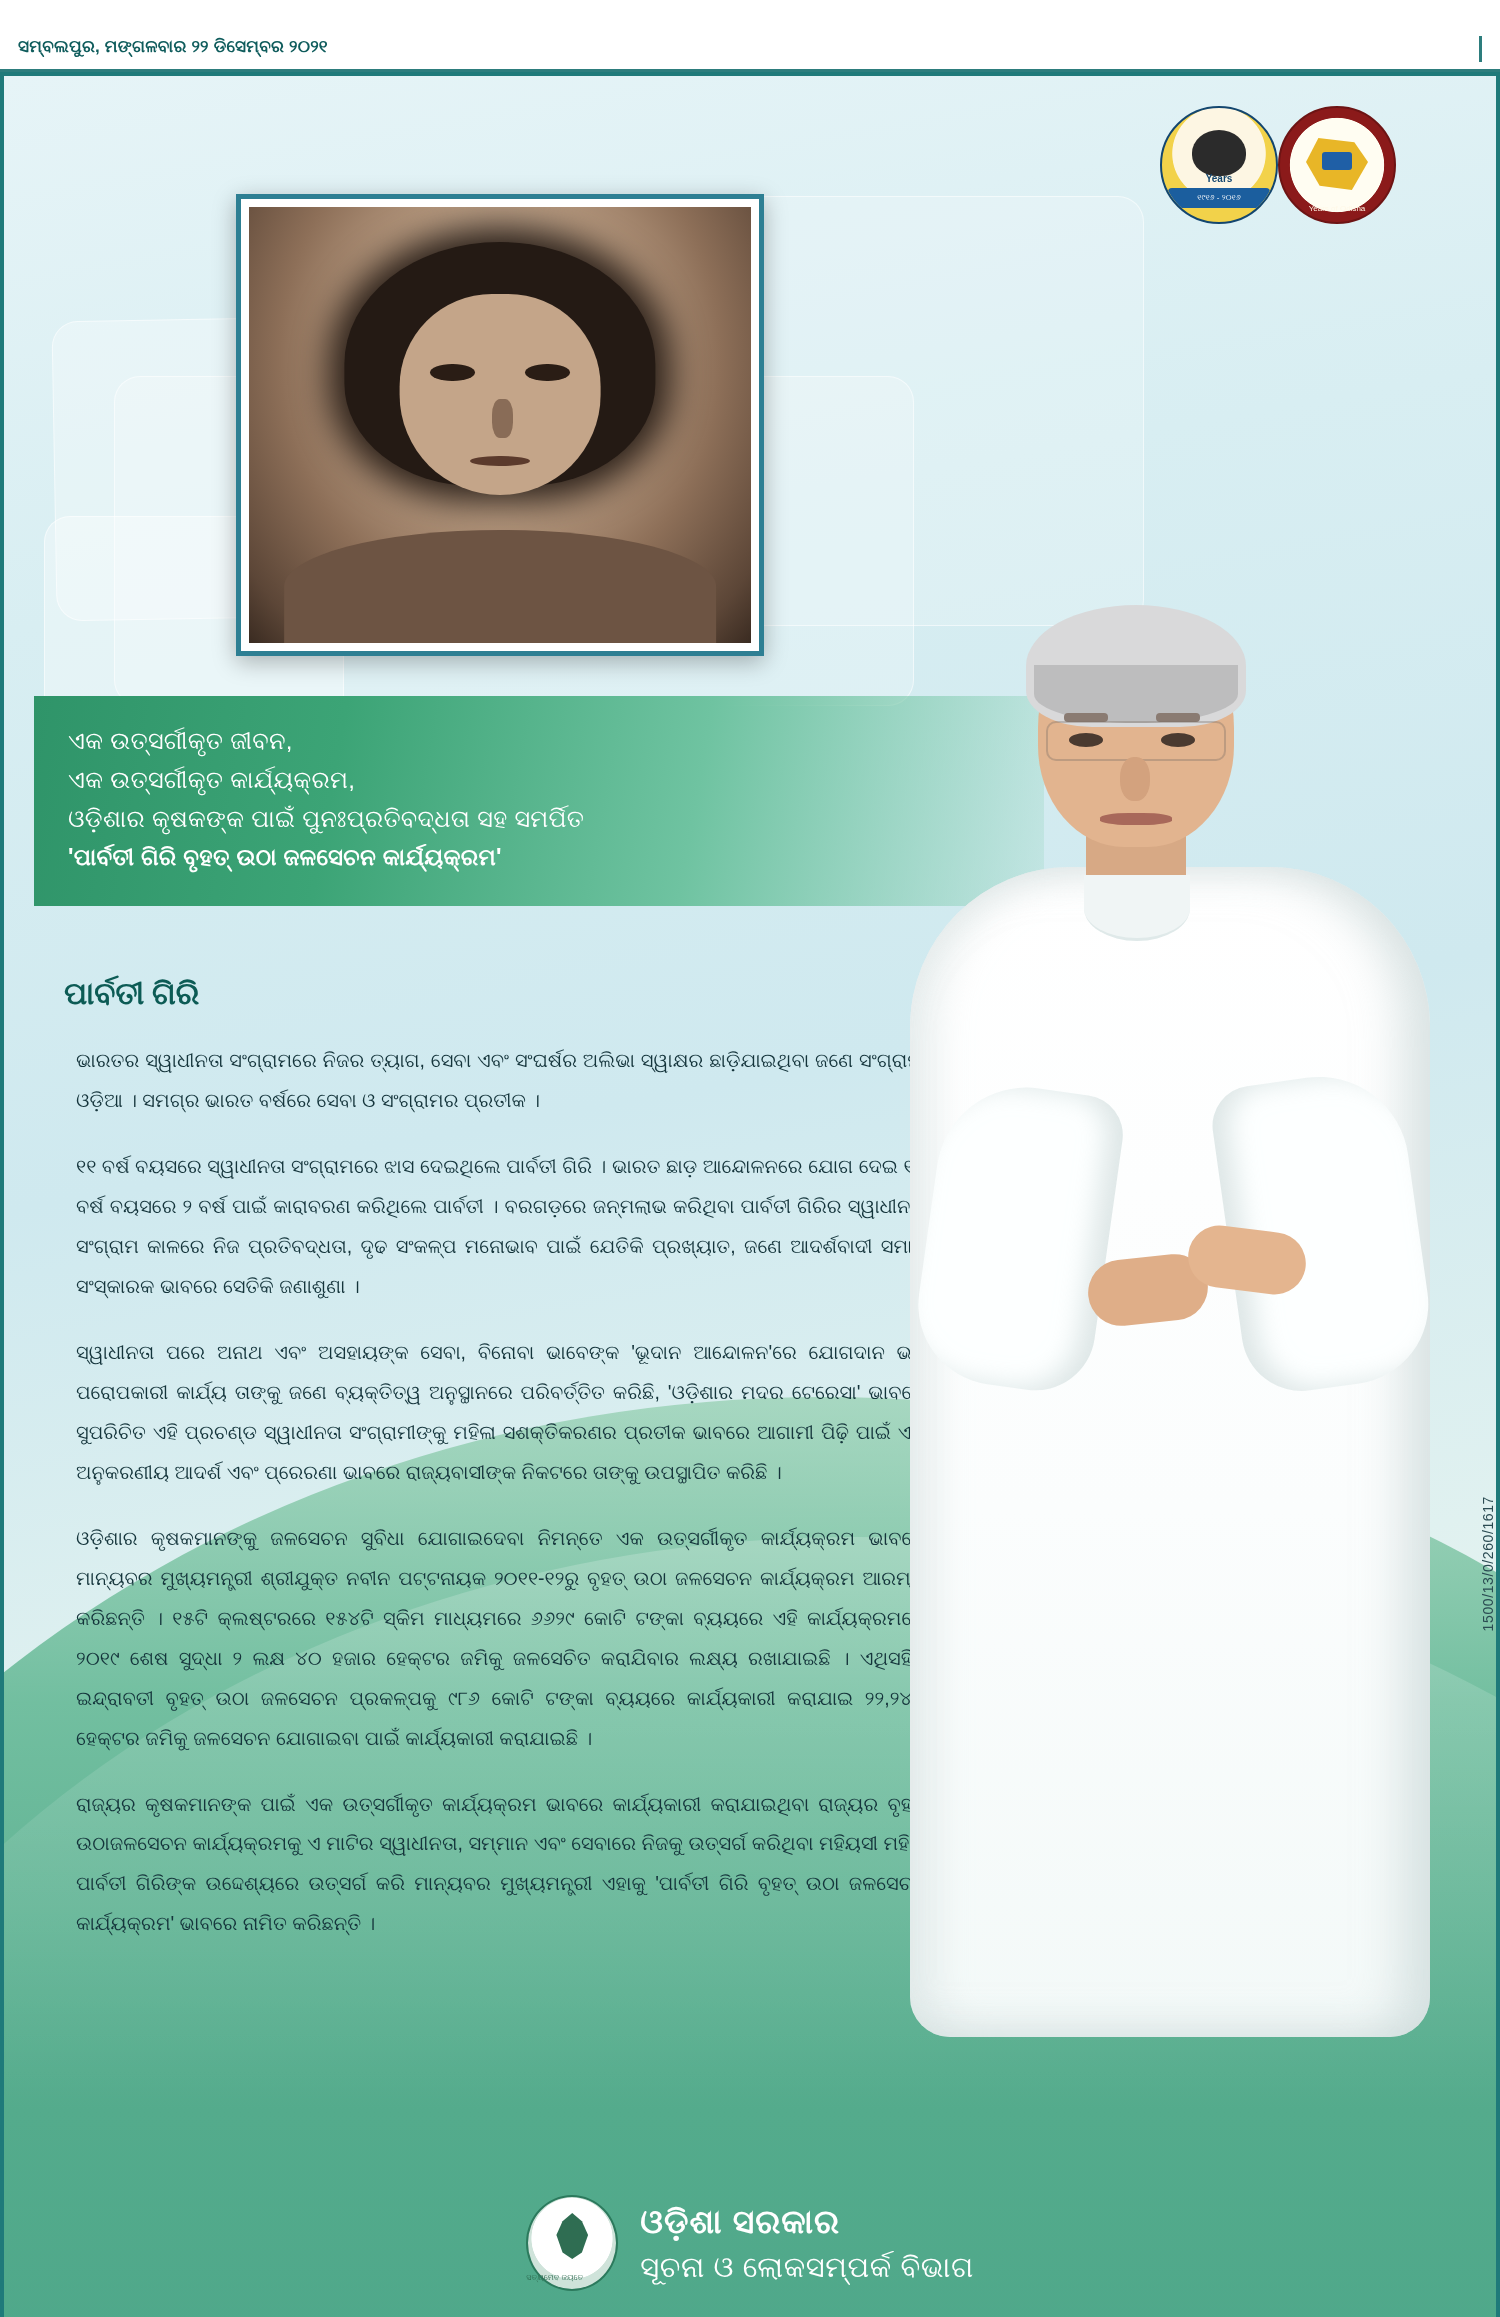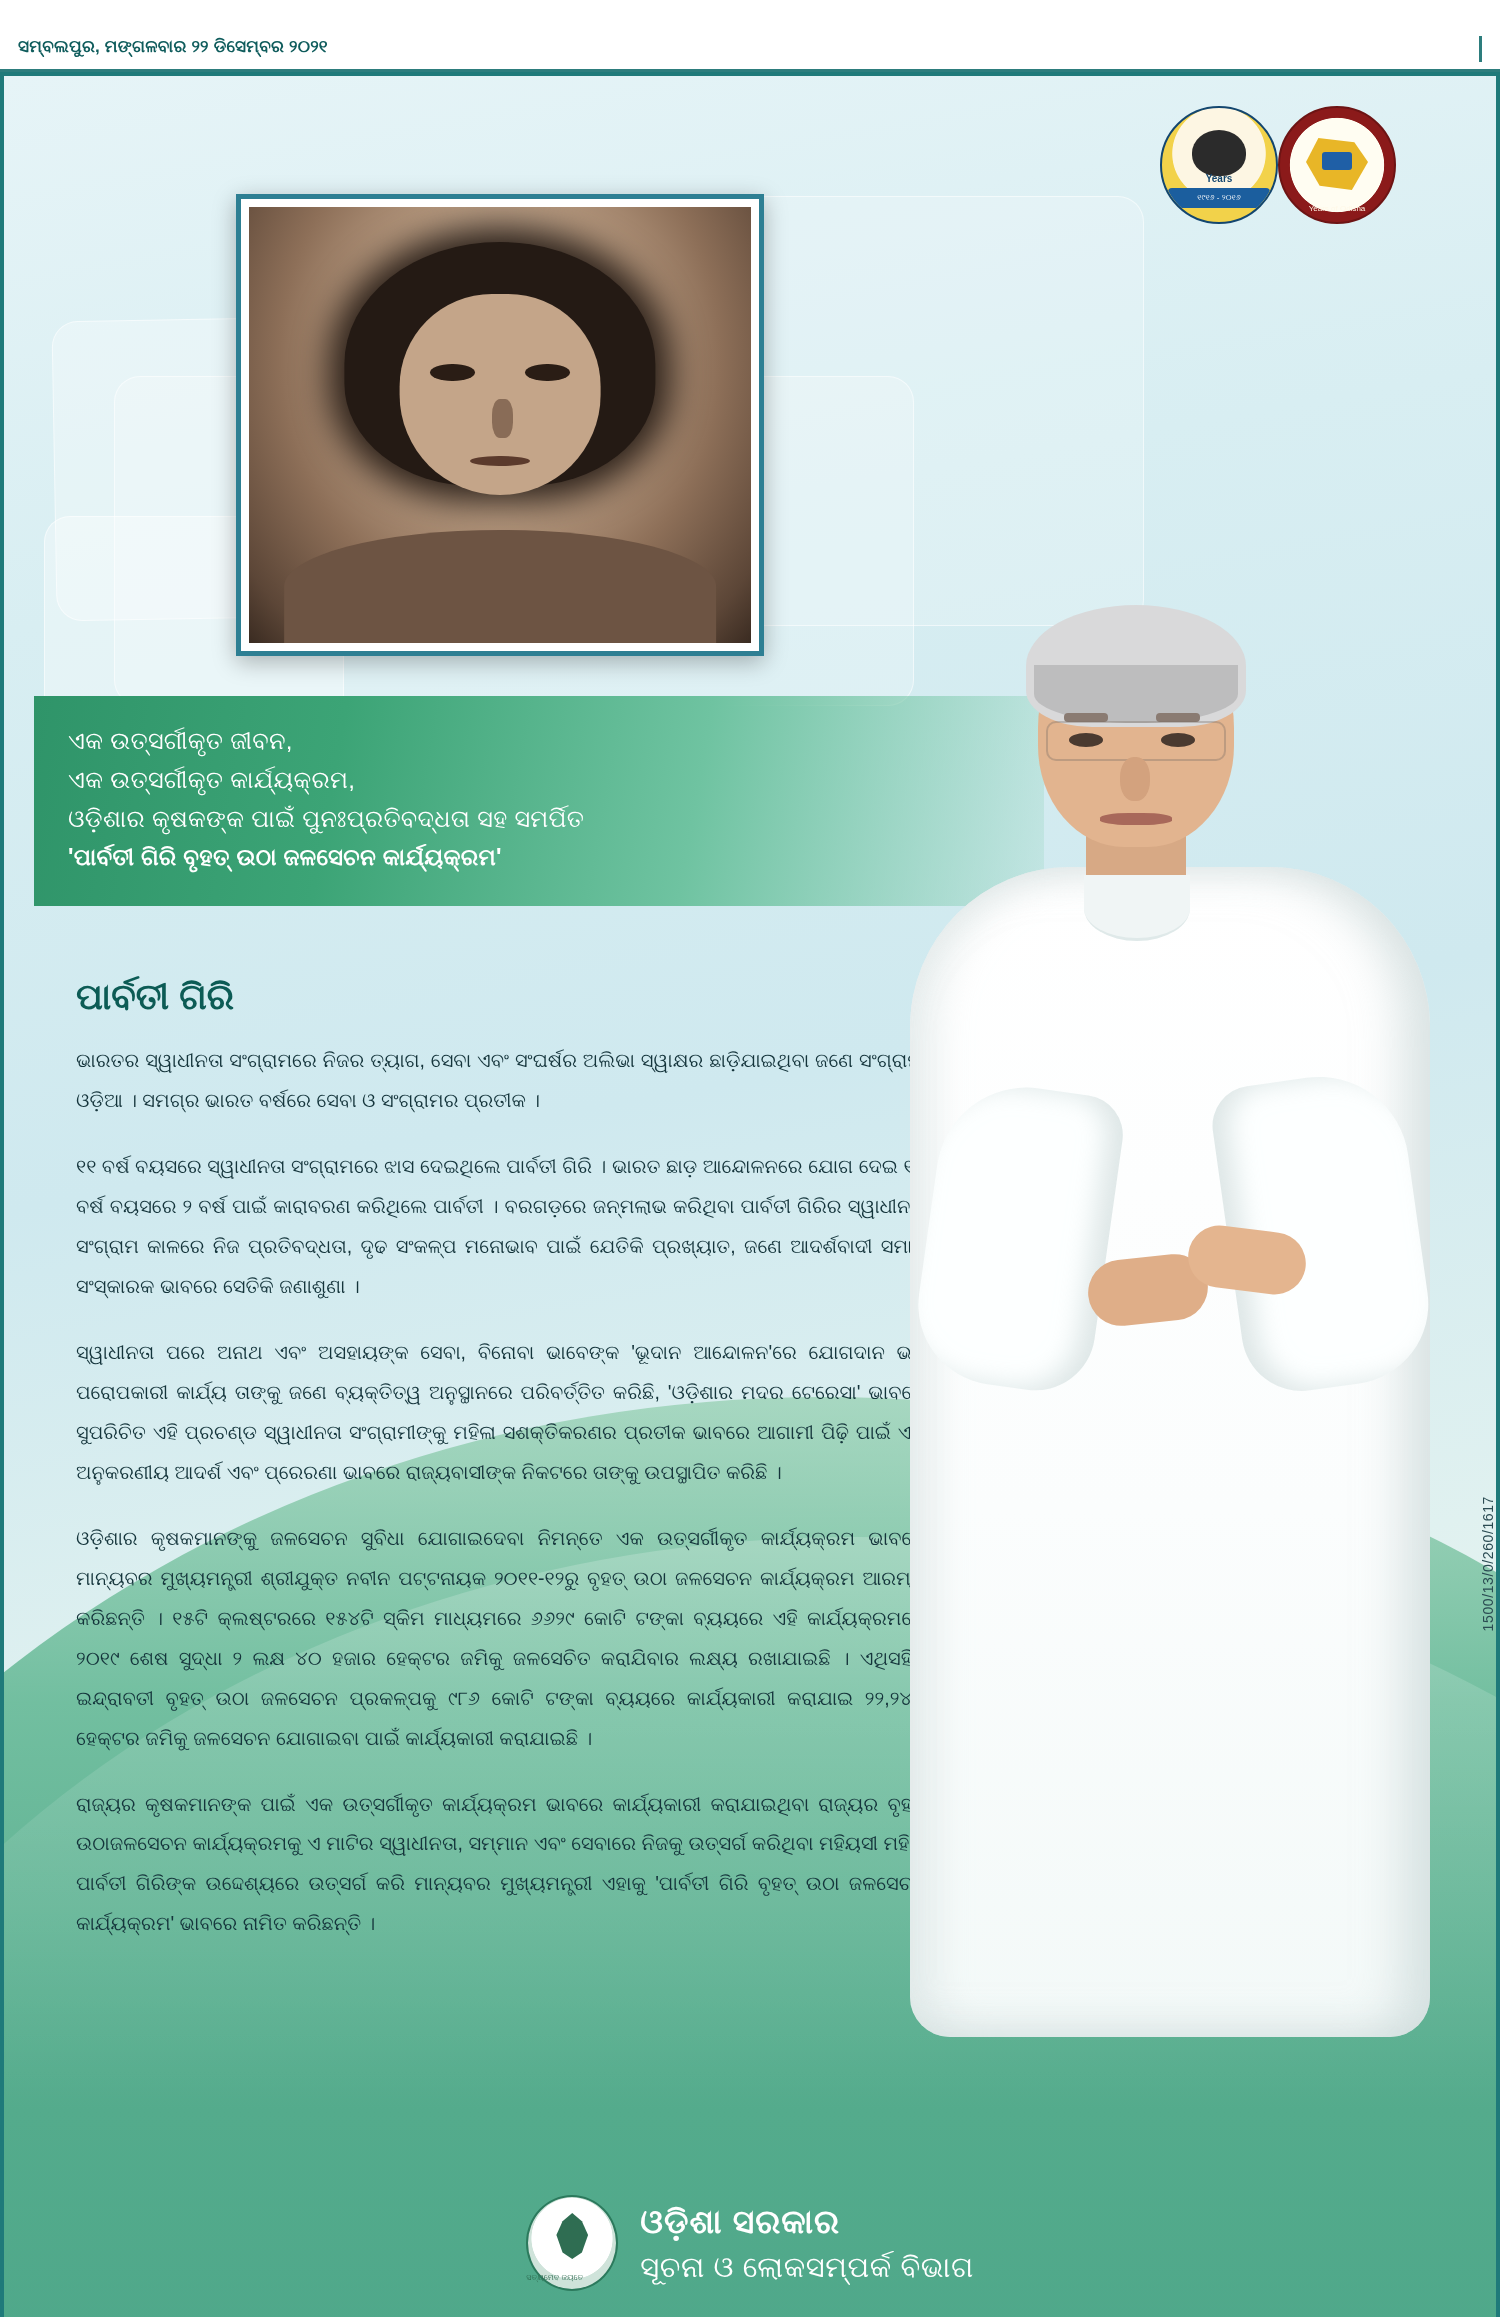--- a/index.html
+++ b/index.html
@@ -183,22 +183,22 @@
     position: absolute; left: 30px; top: 620px;
     width: 1010px; padding: 26px 34px 30px 34px;
     background: linear-gradient(100deg, #2f9469 0%, #3ca476 30%, #6fc3a1 65%, rgba(150,214,190,0.25) 100%);
     color: #ffffff;
   }
   .headline div { font-size: 24px; line-height: 1.62; letter-spacing: .3px; }
   .headline .hl-strong { font-weight: bold; font-size: 23px; }
 
   
   .name-title {
-    position: absolute; left: 72px; top: 900px;
-    font-size: 36px; font-weight: bold; color: #0c5b55;
+    position: absolute; left: 60px; top: 900px;
+    font-size: 31px; font-weight: bold; color: #0c5b55; font-family: Liberation Serif, serif;
   }
   .body-copy {
     position: absolute; left: 72px; top: 965px;
     width: 850px;
     color: #14343b;
   }
   .body-copy p {
     font-size: 19.5px; line-height: 2.05; text-align: justify;
     margin-bottom: 26px;
   }

